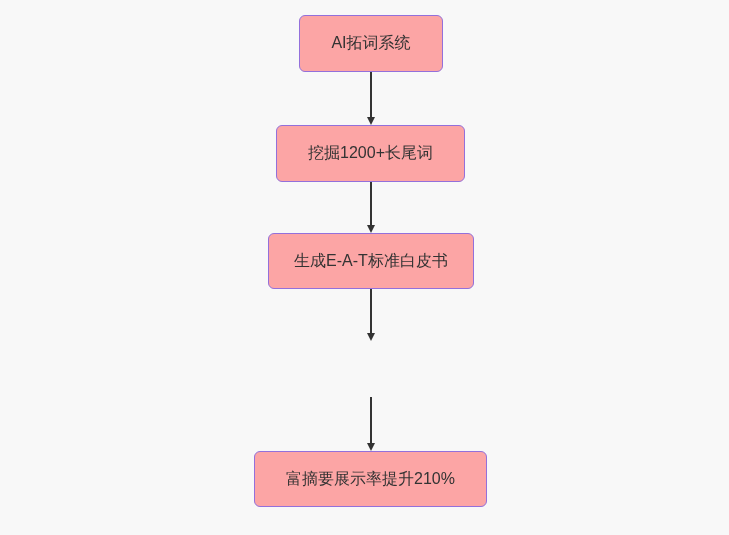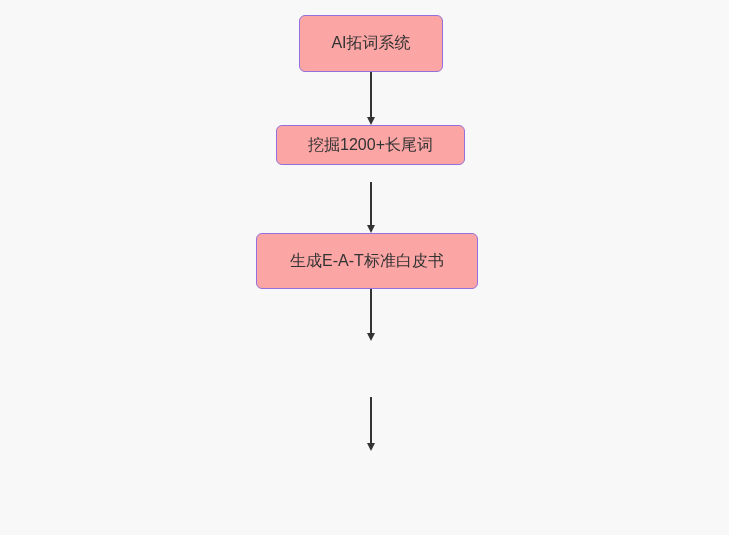--- a/index.html
+++ b/index.html
@@ -28,22 +28,22 @@
     border-radius: 6px;
     color: #333333;
     font-size: 16px;
     display: flex;
     align-items: center;
     justify-content: center;
     text-align: center;
     white-space: nowrap;
   }
   .node-1 { left: 299px; top: 15px;  width: 144px; height: 57px; }
-  .node-2 { left: 276px; top: 125px; width: 189px; height: 40px; }
-  .node-3 { left: 256px; top: 233px; width: 222px; height: 56px; }
+  .node-2 { left: 276px; top: 125px; width: 189px; height: 57px; }
+  .node-3 { left: 268px; top: 233px; width: 206px; height: 56px; }
   .node-4 { left: 263px; top: 341px; width: 216px; height: 56px; }
   .node-5 { left: 254px; top: 451px; width: 233px; height: 56px; }
 
   .edge {
     position: absolute;
     left: 366px; 
     width: 10px;
   }
   .edge-1 { top: 72px;  height: 53px; }
   .edge-2 { top: 182px; height: 51px; }
@@ -100,14 +100,17 @@
     <div class="edge-line"></div>
     <div class="edge-arrowhead"></div>
   </div>
 
 
   <div class="edge edge-4">
     <div class="edge-line"></div>
     <div class="edge-arrowhead"></div>
   </div>
 
+  <div class="node node-5">
+    <span>富摘要展示率提升210%</span>
+  </div>
 
 </div>
 
 </body></html>

